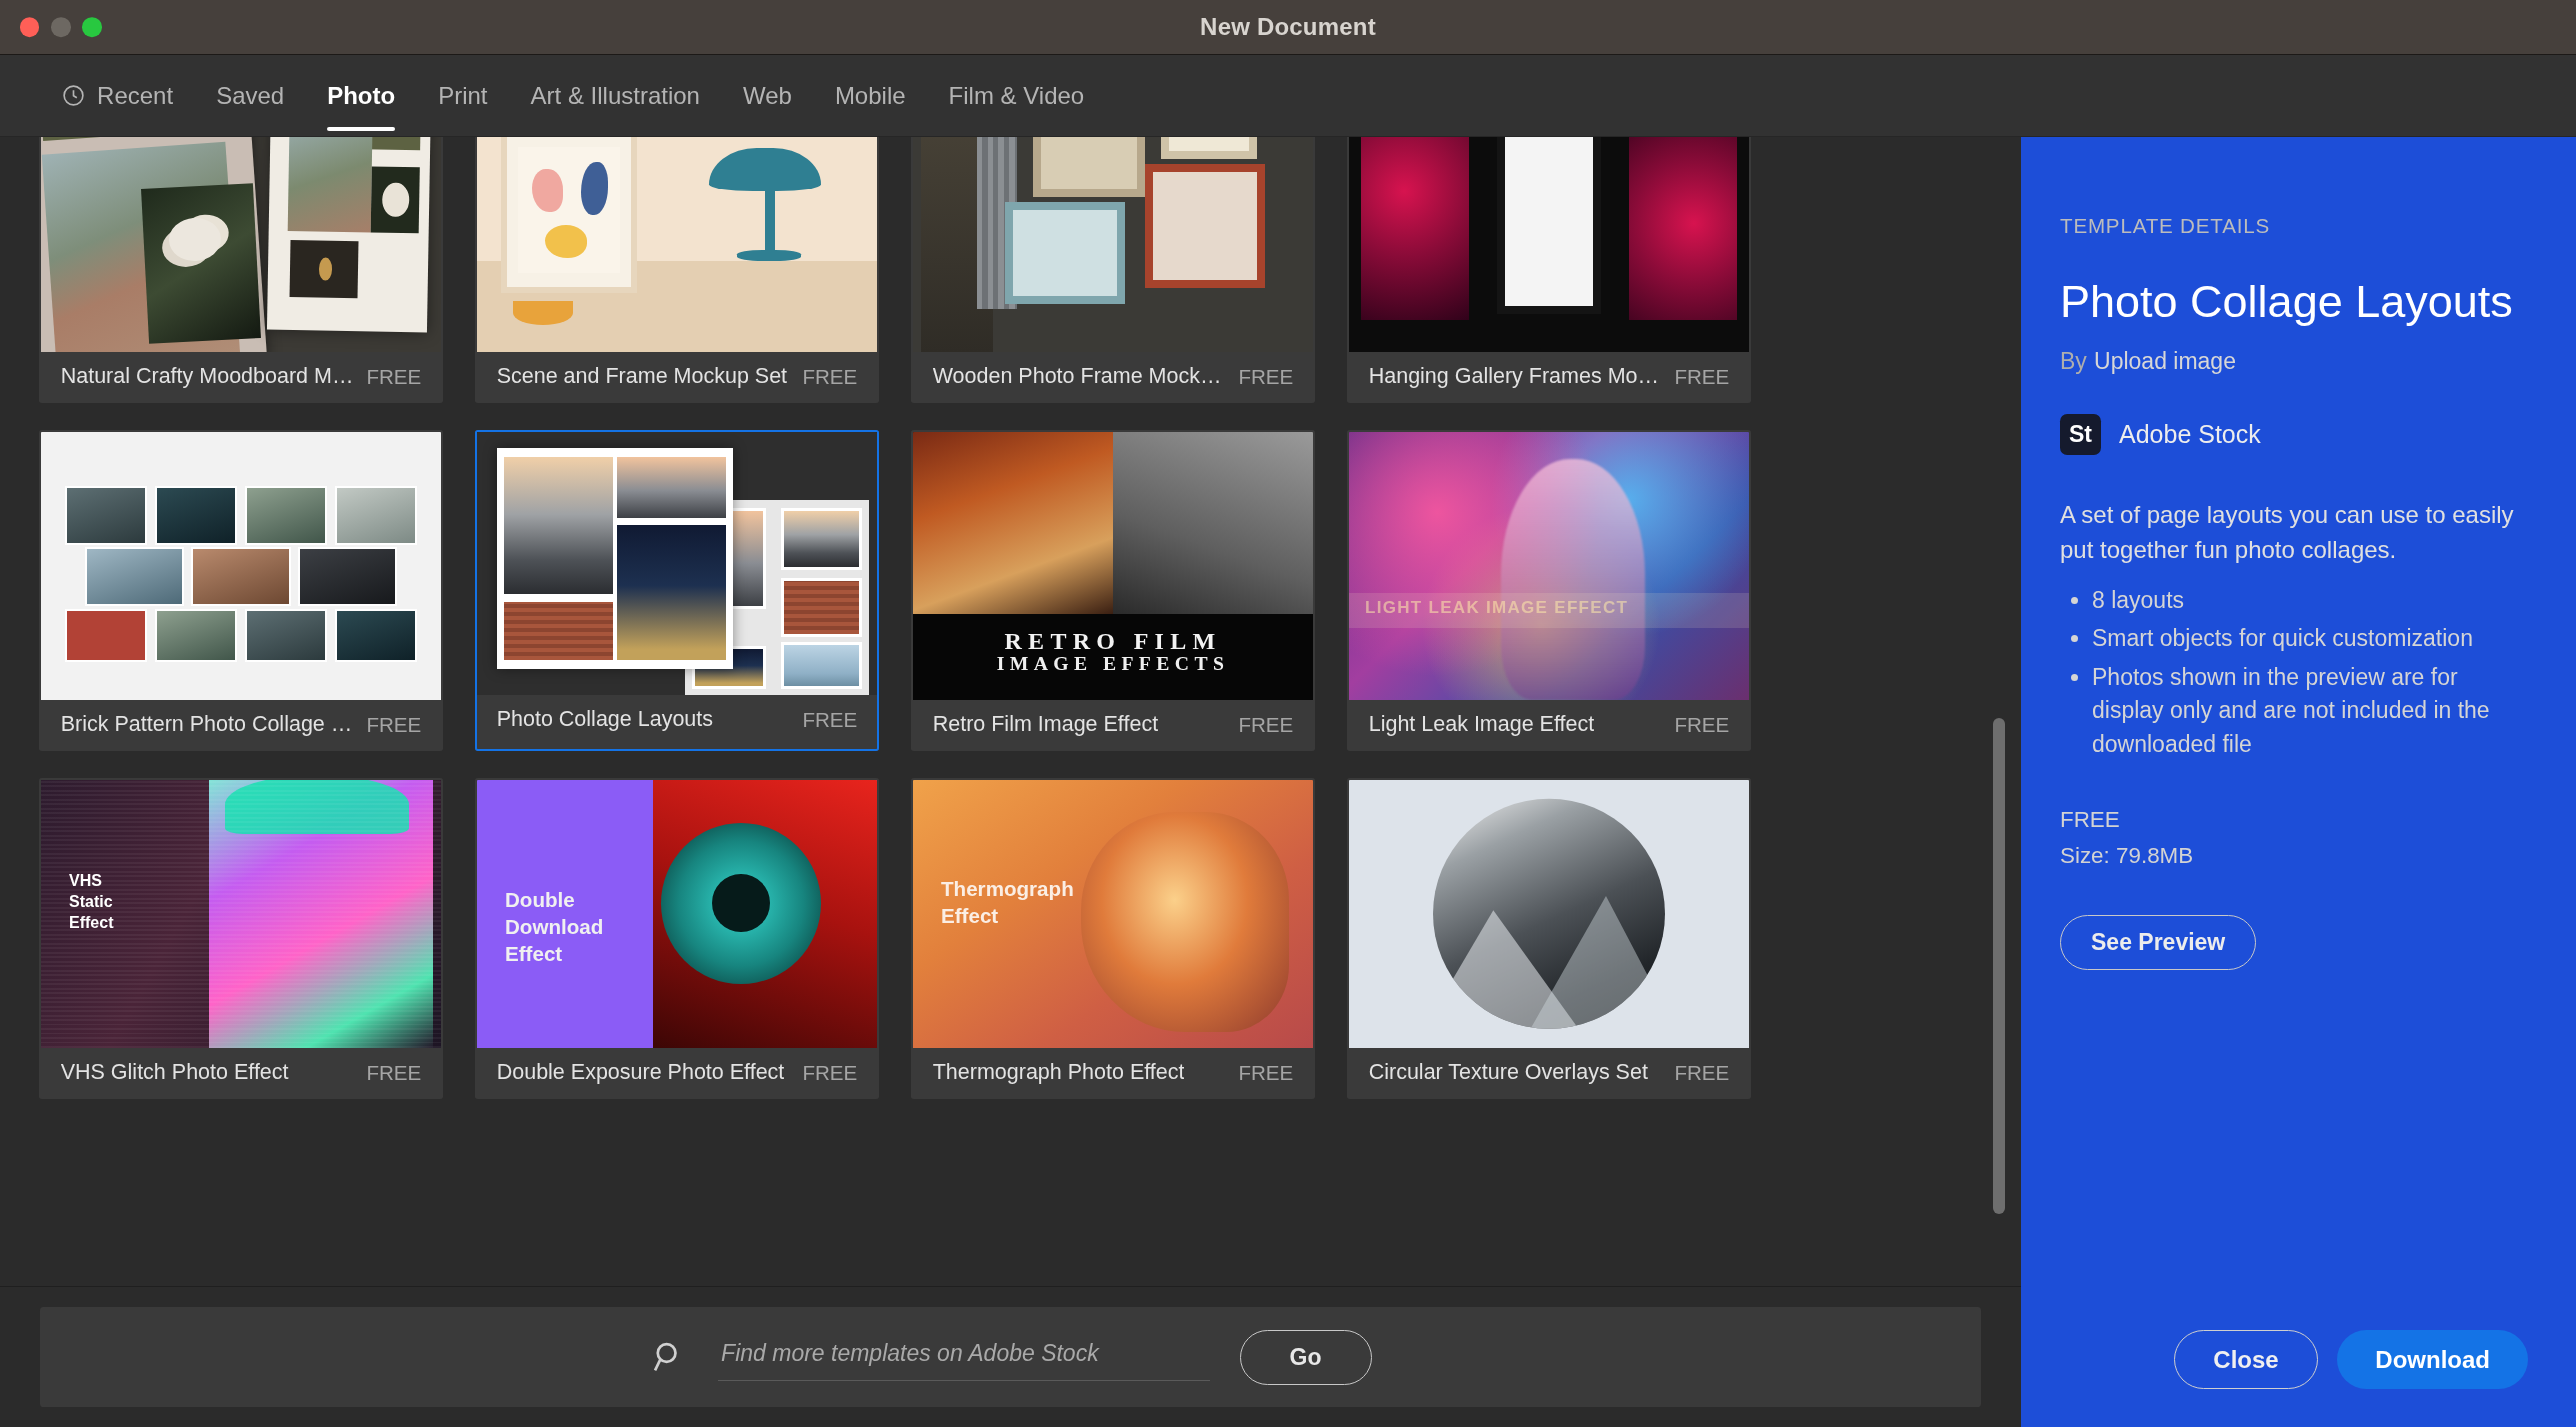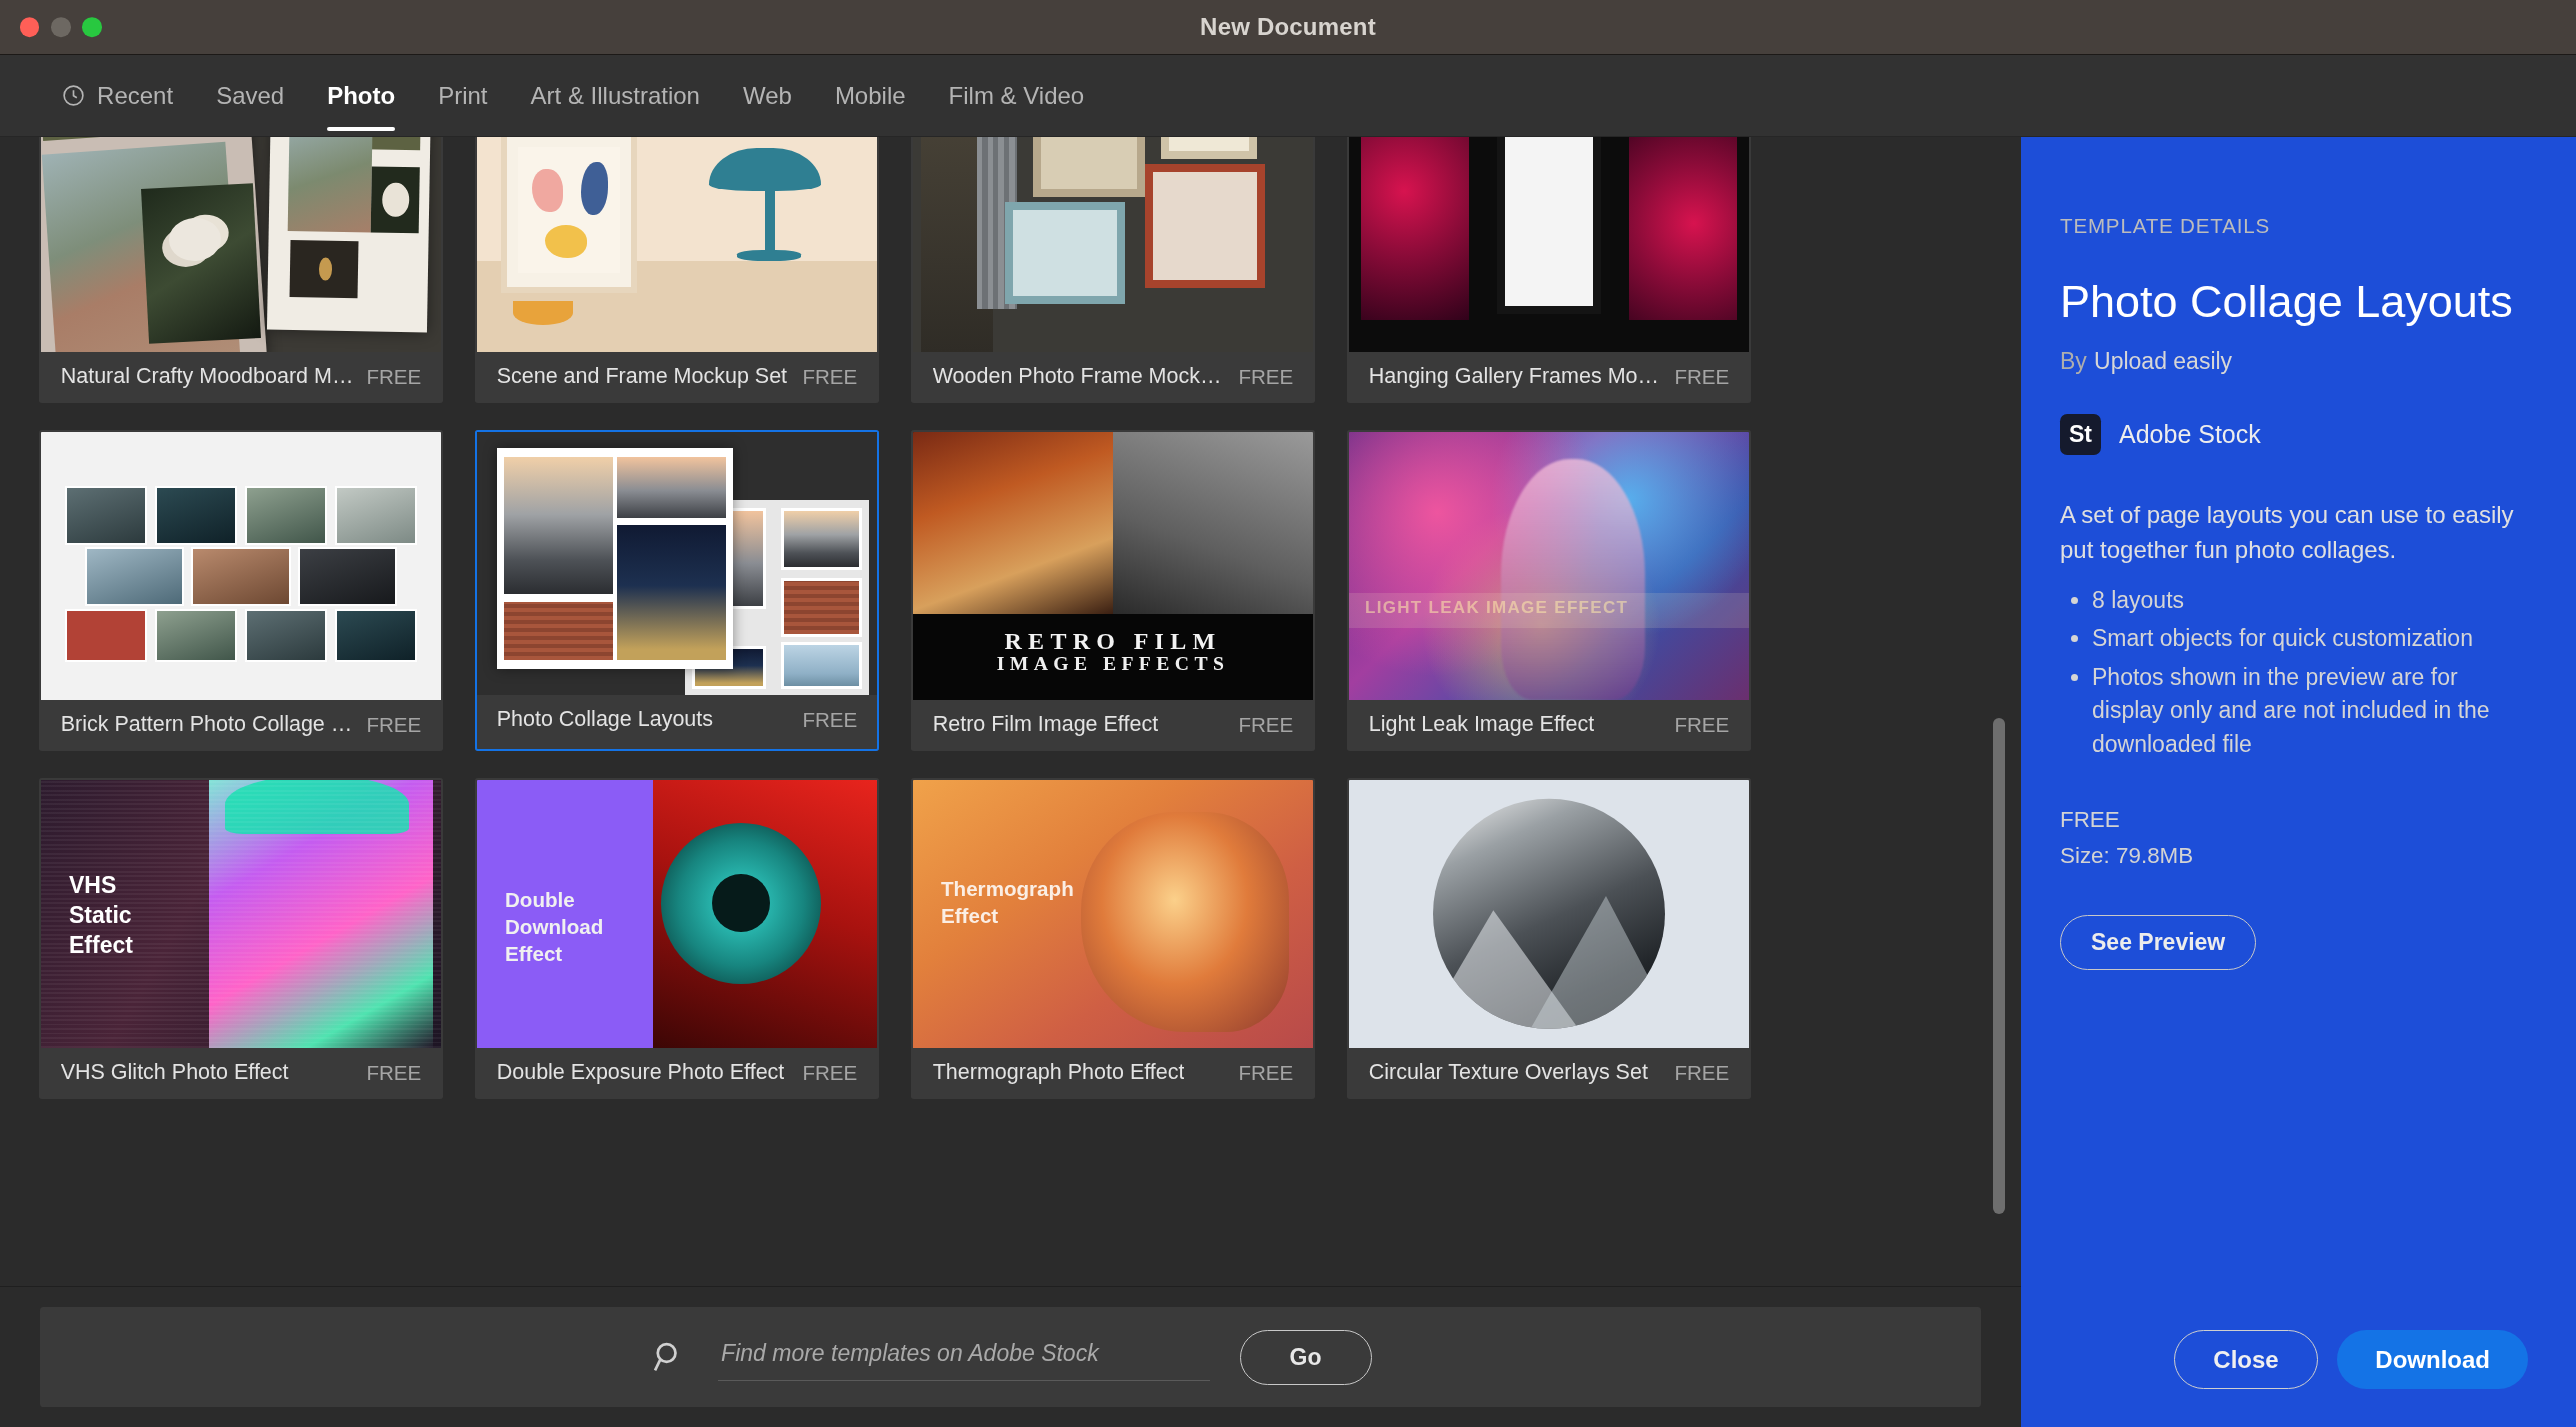--- a/index.html
+++ b/index.html
@@ -336,21 +336,21 @@
   
   .vhs-bg { position:absolute; inset:0;
             background: linear-gradient(120deg,#2d1b2e 0%,#4a2438 40%,#1d1524 100%); }
   .vhs-face { position:absolute; right:2%; top:-4%; width:56%; height:104%;
               background: linear-gradient(150deg,#7bf0d4 0%,#c45cf0 32%,#ff63c8 58%,#4fe3b0 82%, #231a2a 100%);
               filter: blur(0.4px); }
   .vhs-hat { position:absolute; right:8%; top:-2%; width:46%; height:22%;
              background:#17e0b0; border-radius:50% 50% 10% 10%; opacity:.85; }
   .vhs-scan { position:absolute; inset:0;
               background: repeating-linear-gradient(0deg, rgba(255,255,255,.05) 0 1.8px, transparent 1.8px 4.5px); }
-  .vhs-txt { position:absolute; left:7%; top:34%; font-size:23px; line-height:1.3;
+  .vhs-txt { position:absolute; left:7%; top:34%; font-size:16px; line-height:1.3;
              color:#fff; font-weight:bold; }
 
   
   .de-bg { position:absolute; inset:0; background:#8b5cf6; }
   .de-red { position:absolute; right:0; top:0; width:56%; height:100%;
             background: linear-gradient(200deg,#e8241d 0%,#a8120f 45%,#3c0605 100%); }
   .de-teal { position:absolute; right:14%; top:16%; width:40%; height:60%;
              background: radial-gradient(circle at 50% 50%, #35d9cf 0%, #17857f 55%, #062826 100%);
              border-radius: 50%; }
   .de-teal::after { content:""; position:absolute; left:32%; top:32%; width:36%; height:36%;
@@ -679,21 +679,21 @@
           <button class="go-btn">Go</button>
         </div>
       </div>
     </div>
 
     <div class="right">
       <div class="section-label">TEMPLATE DETAILS</div>
       <div class="tpl-title">Photo Collage Layouts</div>
 
       <div class="byline">
-        <span class="by">By</span><span>Upload easily</span>
+        <span class="by">By</span><span>Upload image</span>
       </div>
 
       <div class="provider">
         <span class="st-badge">St</span>
         <span class="provider-name">Adobe Stock</span>
       </div>
 
       <div class="desc">A set of page layouts you can use to easily put together fun photo collages.</div>
 
       <ul class="bullets">

